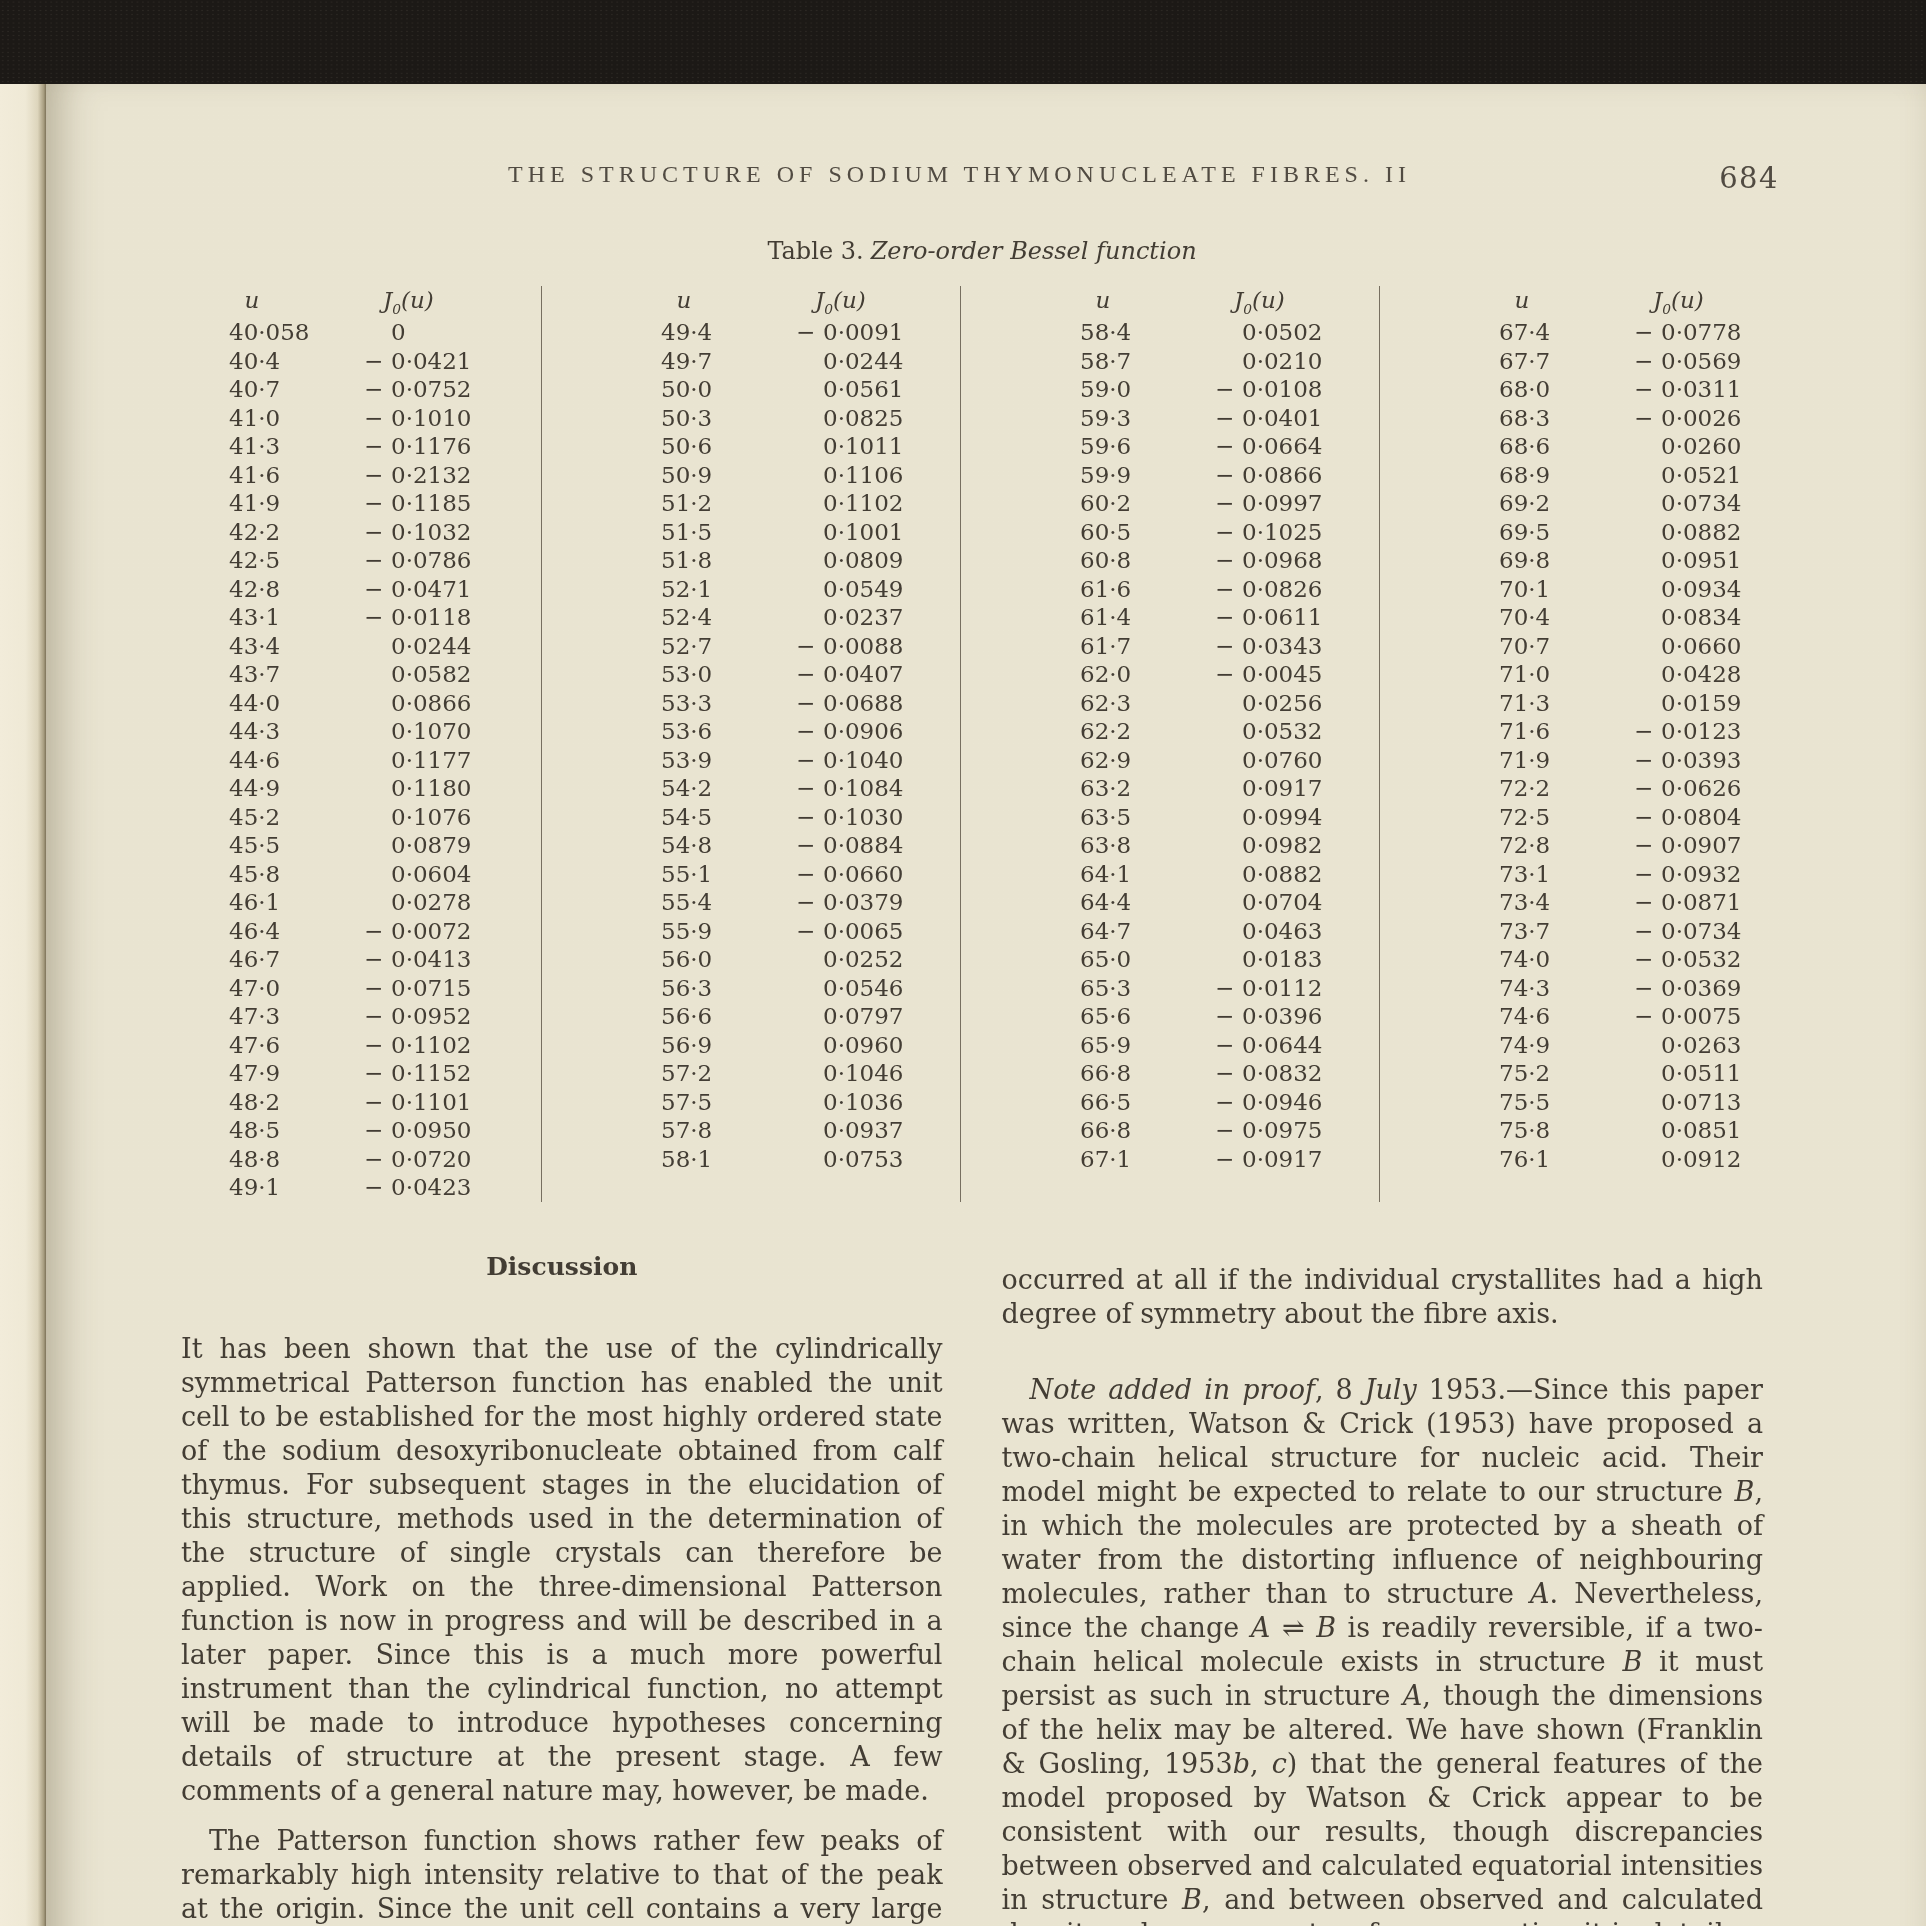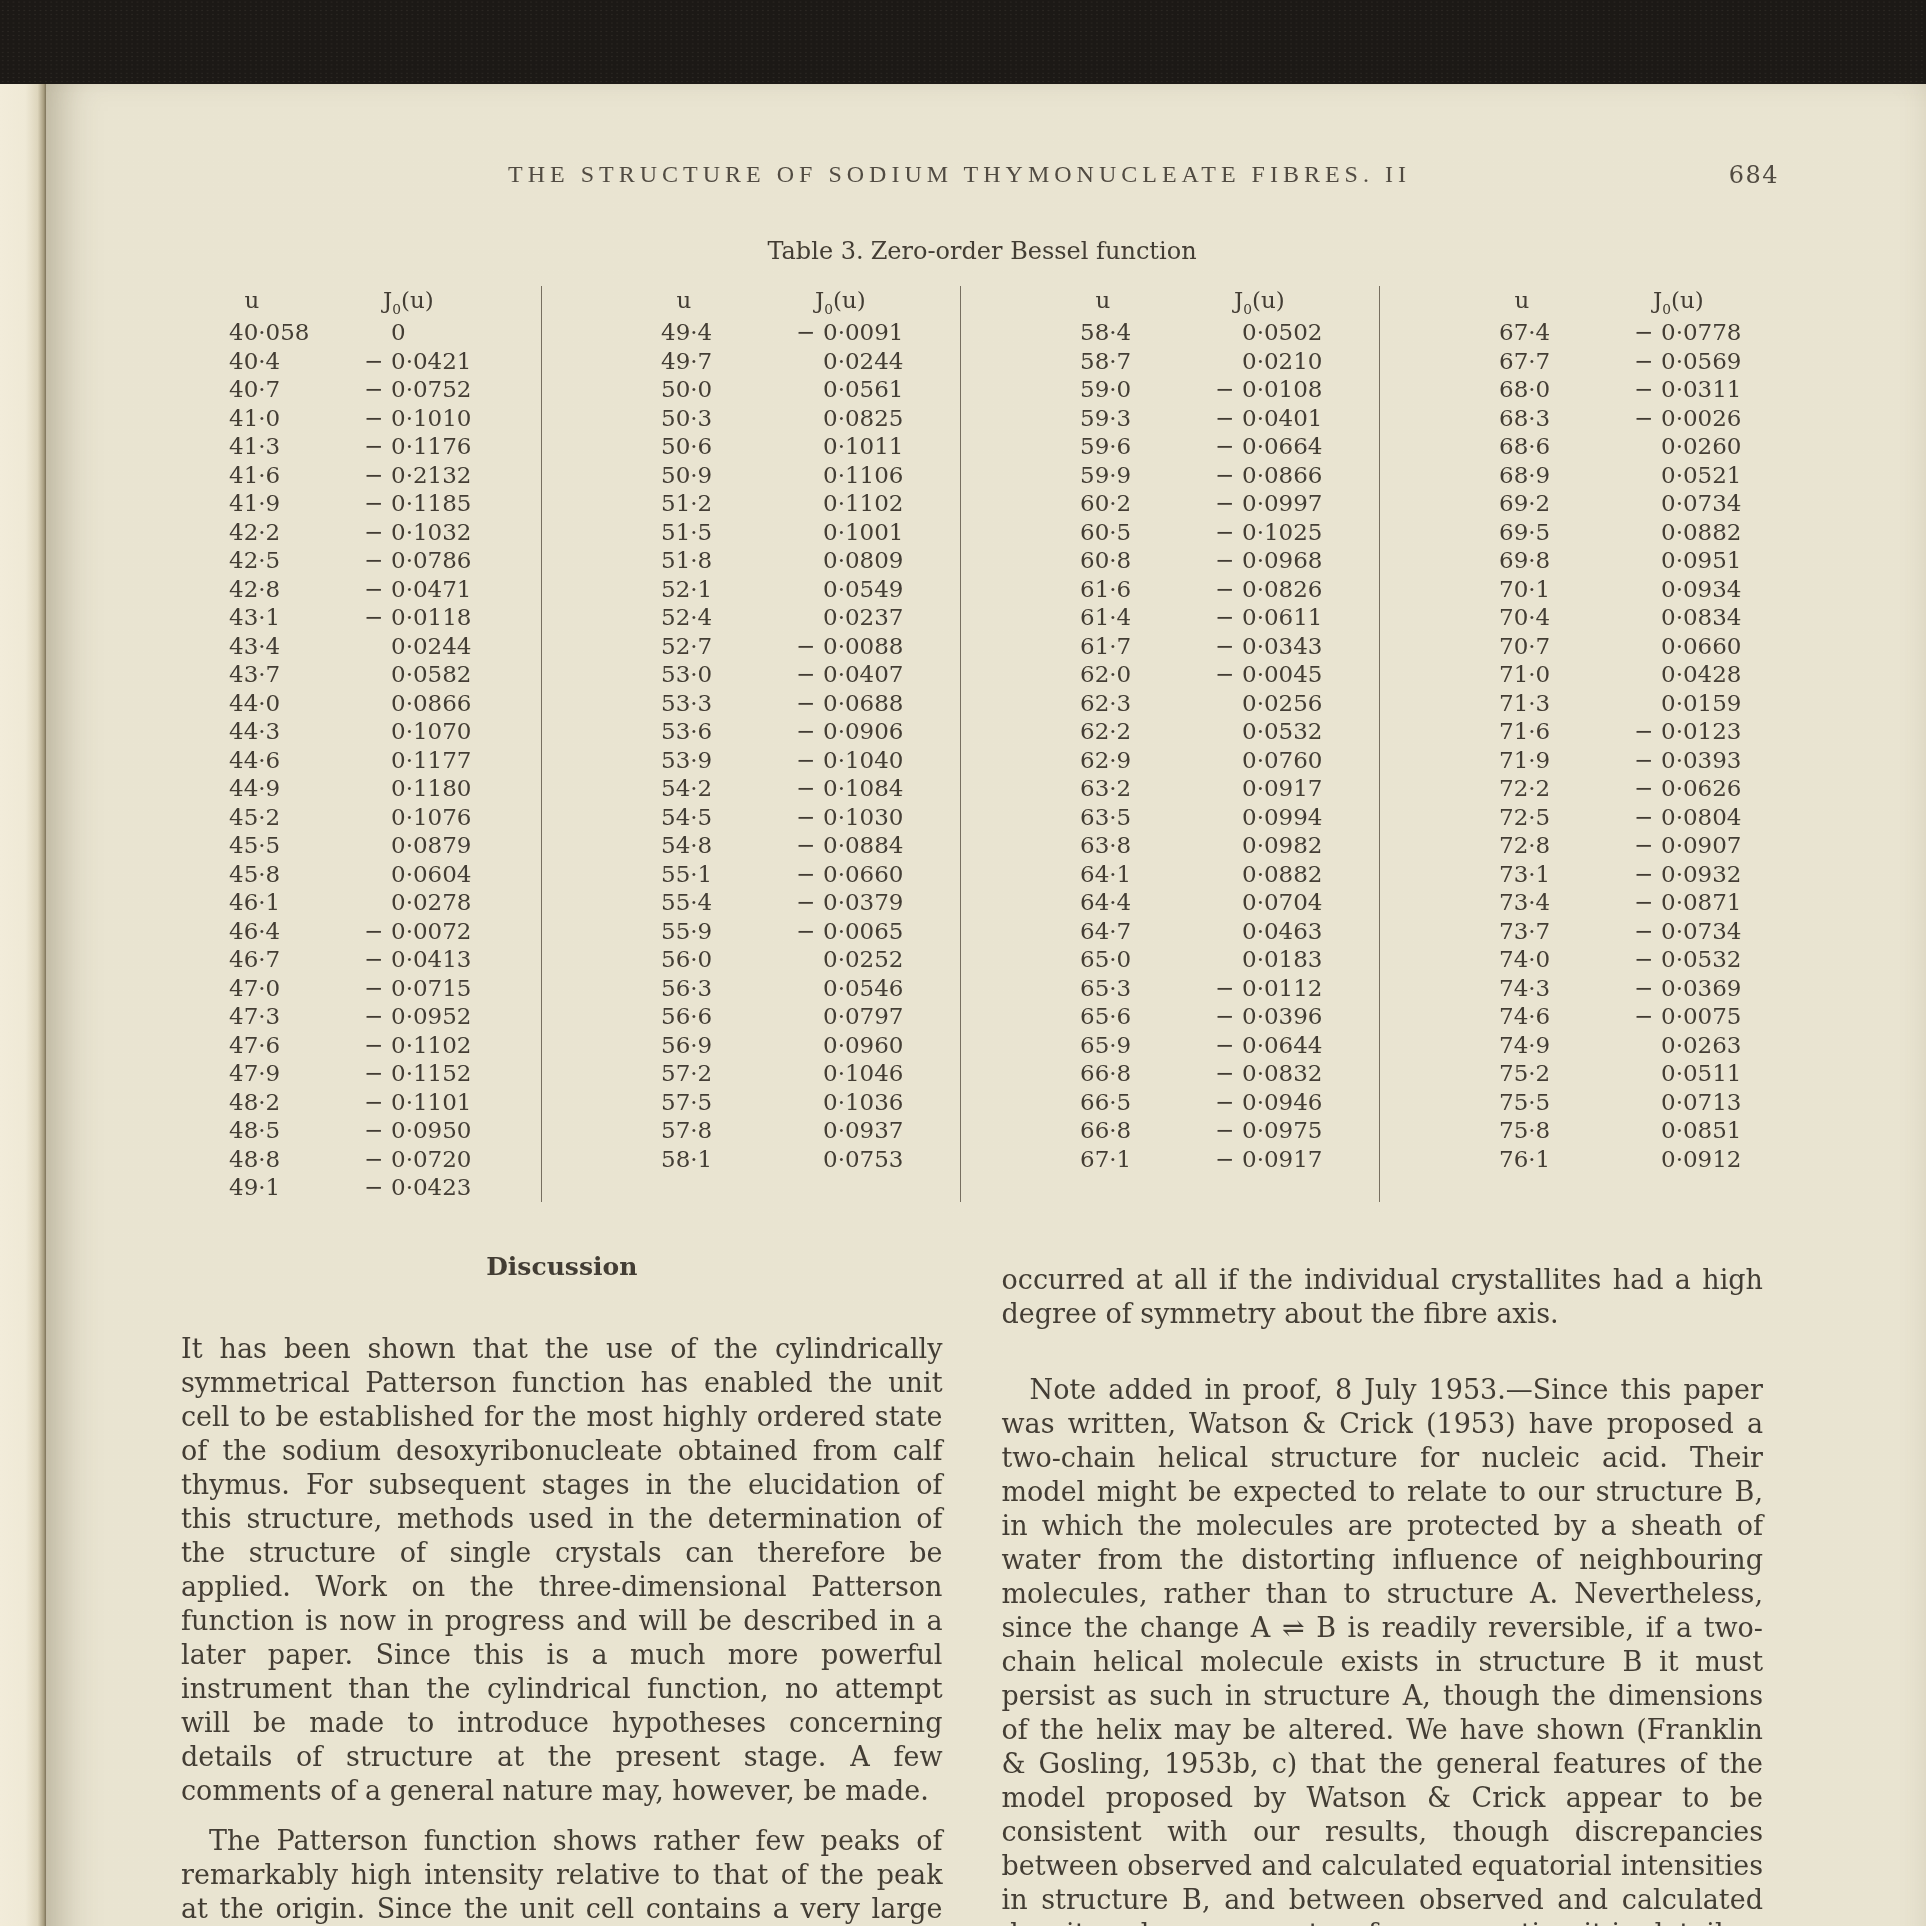--- a/index.html
+++ b/index.html
@@ -9,24 +9,24 @@
   .binding.top{top:0;height:84px;}
   .adjacent-page{position:absolute;left:0;top:84px;bottom:24px;width:46px;
     background:linear-gradient(90deg,#f2ecda 0%,#efe9d6 55%,#ddd5bc 82%,#a79d80 95%,#7c7258 100%);}
   .paper{position:absolute;left:46px;top:84px;right:0;bottom:24px;background:#e9e4d1;
     background-image:radial-gradient(rgba(150,138,104,.06) 0.4px, transparent 0.4px),
                      radial-gradient(rgba(255,255,250,.07) 0.4px, transparent 0.4px);
     background-size:3.5px 2.7px,5px 4.2px;
     box-shadow:inset 35px 0 42px -23px rgba(95,84,56,.38), inset -19px 0 35px -27px rgba(95,84,56,.22);}
   .runhead{position:absolute;top:77px;left:127px;right:181px;text-align:center;
     font-size:24px;letter-spacing:5px;color:#514b42;white-space:nowrap;font-family:Liberation Serif, serif;}
-  .pagenum{position:absolute;top:77px;right:148px;font-size:24px;letter-spacing:1.5px;color:#514b42;}
+  .pagenum{position:absolute;top:77px;right:148px;font-size:29px;letter-spacing:1.5px;color:#514b42;}
   .tcaption{position:absolute;top:153px;left:127px;right:136px;text-align:center;font-size:24px;}
   .tcaption .lbl{margin-right:7px;}
-  .it{}
+  .it{font-style:italic;}
   sub{font-size:0.6em;line-height:0;}
   .bessel-table{position:absolute;top:202px;left:127px;display:flex;font-size:23px;}
   .tg{width:418px;}
   .tg.g1{width:368px;}
   .tg + .tg{border-left:1.2px solid #776f60;}
   .tg .inner{padding-left:119px;}
   .tg.g1 .inner{padding-left:56px;}
   .thead{display:grid;grid-template-columns:135px 27px 1fr;height:28.5px;line-height:28.5px;margin-bottom:3.9px;}
   .th-u{grid-column:1;text-align:left;padding-left:15.4px;}
   .th-j{grid-column:2/4;text-align:left;padding-left:19px;}

